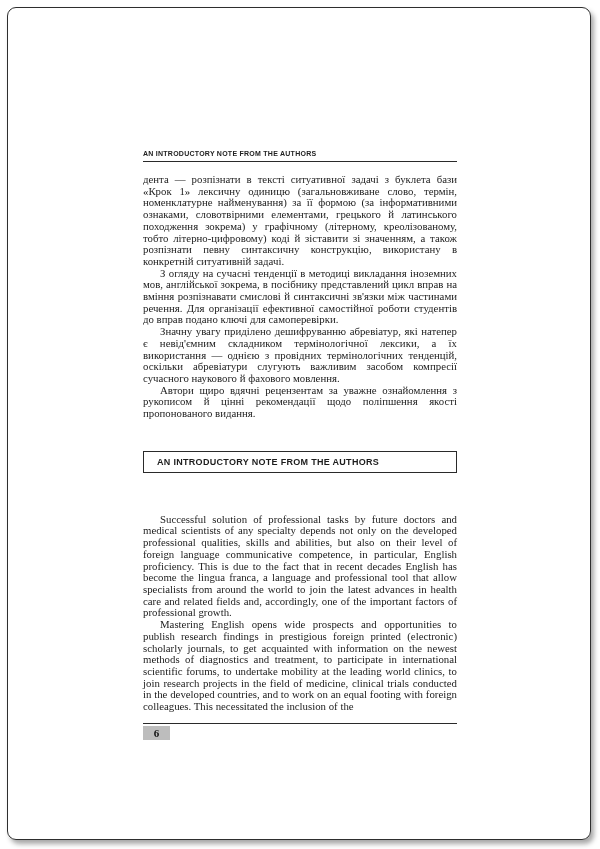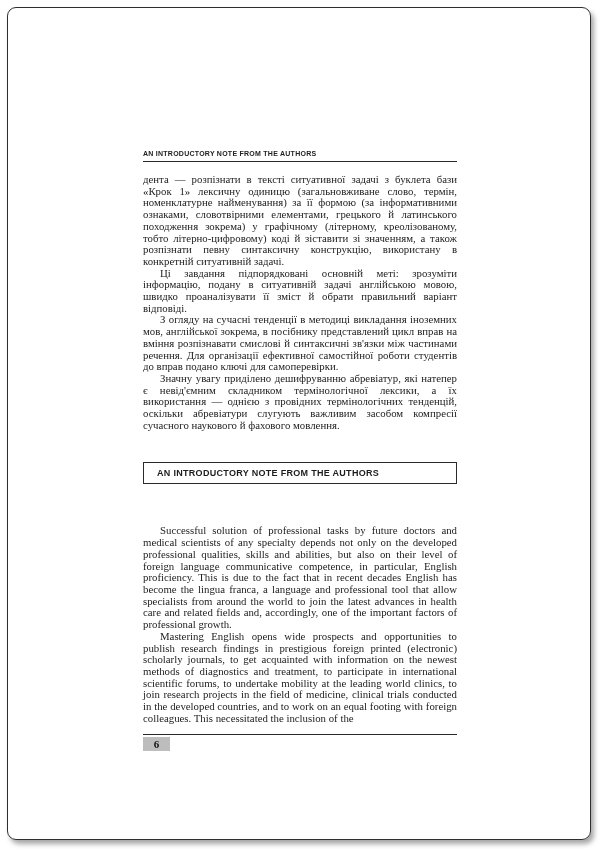--- a/index.html
+++ b/index.html
@@ -95,23 +95,23 @@
   <div class="frame"></div>
 
   <div class="content">
 
     <div class="running-header">
       <span>AN INTRODUCTORY NOTE FROM THE AUTHORS</span>
     </div>
 
     <div class="body-text">
       <p>дента — розпізнати в тексті ситуативної задачі з буклета бази «Крок 1» лексичну одиницю (загальновживане слово, термін, номенклатурне найменування) за її формою (за інформативними ознаками, словотвірними елементами, грецького й латинського походження зокрема) у графічному (літерному, креолізованому, тобто літерно-цифровому) коді й зіставити зі значенням, а також розпізнати певну синтаксичну конструкцію, використану в конкретній ситуативній задачі.</p>
-      <p class="indent">Ці завдання підпорядковані основній меті: зрозуміти інформацію, подану в ситуативній задачі англійською мовою, швидко проаналізувати її зміст й обрати правильний варіант відповіді.</p>
       <p class="indent">З огляду на сучасні тенденції в методиці викладання іноземних мов, англійської зокрема, в посібнику представлений цикл вправ на вміння розпізнавати смислові й синтаксичні зв'язки між частинами речення. Для організації ефективної самостійної роботи студентів до вправ подано ключі для самоперевірки.</p>
       <p class="indent">Значну увагу приділено дешифруванню абревіатур, які натепер є невід'ємним складником термінологічної лексики, а їх використання — однією з провідних термінологічних тенденцій, оскільки абревіатури слугують важливим засобом компресії сучасного наукового й фахового мовлення.</p>
+      <p class="indent">Автори щиро вдячні рецензентам за уважне ознайомлення з рукописом й цінні рекомендації щодо поліпшення якості пропонованого видання.</p>
     </div>
 
     <div class="section-heading-box">
       <span>AN INTRODUCTORY NOTE FROM THE AUTHORS</span>
     </div>
 
     <div class="body-text">
       <p class="indent">Successful solution of professional tasks by future doctors and medical scientists of any specialty depends not only on the developed professional qualities, skills and abilities, but also on their level of foreign language communicative competence, in particular, English proficiency. This is due to the fact that in recent decades English has become the lingua franca, a language and professional tool that allow specialists from around the world to join the latest advances in health care and related fields and, accordingly, one of the important factors of professional growth.</p>
       <p class="indent">Mastering English opens wide prospects and opportunities to publish research findings in prestigious foreign printed (electronic) scholarly journals, to get acquainted with information on the newest methods of diagnostics and treatment, to participate in international scientific forums, to undertake mobility at the leading world clinics, to join research projects in the field of medicine, clinical trials conducted in the developed countries, and to work on an equal footing with foreign colleagues. This necessitated the inclusion of the</p>
     </div>

